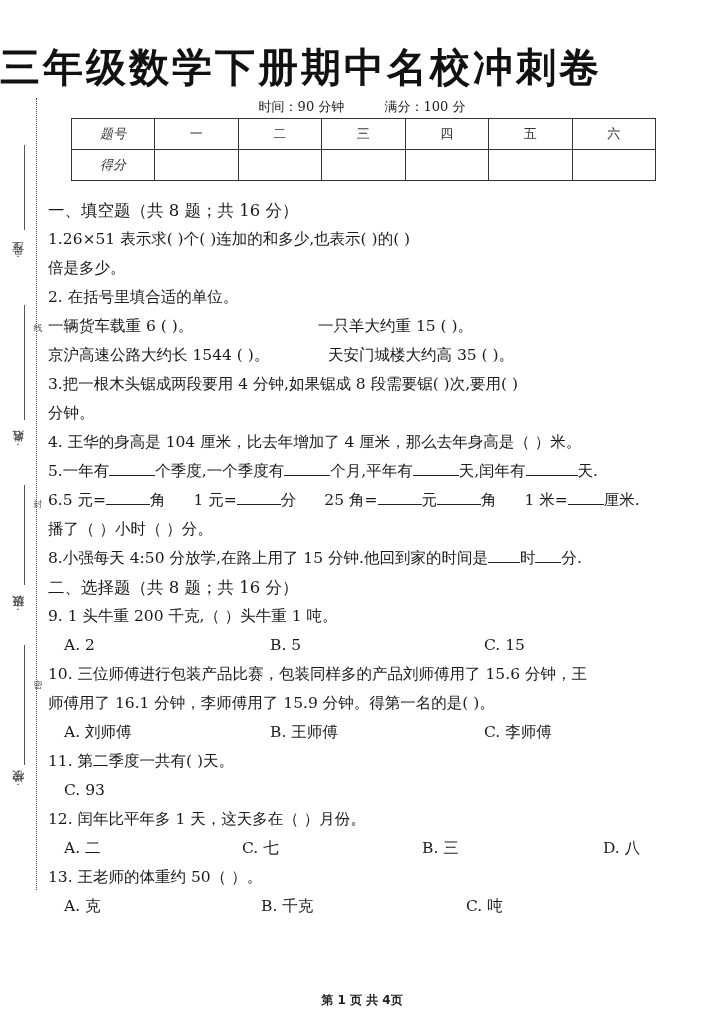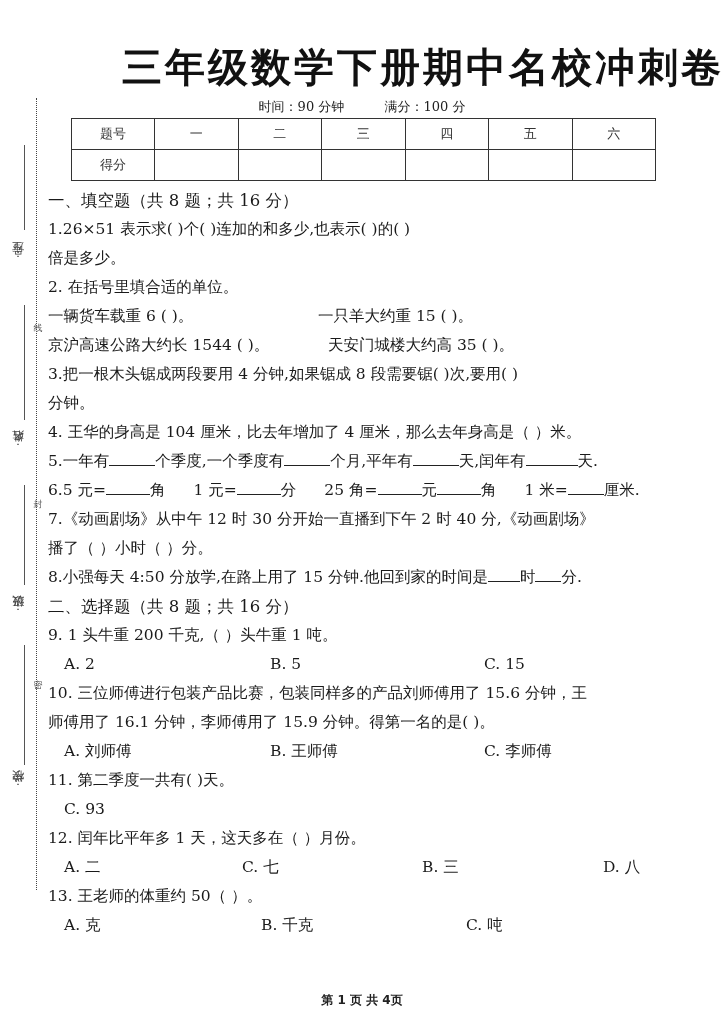--- a/index.html
+++ b/index.html
@@ -3,57 +3,57 @@
   <meta charset="utf-8">
   <style>
     html, body { margin: 0; padding: 0; background: #ffffff; }
     body {
       width: 724px; height: 1024px; position: relative; overflow: hidden;
       font-family: "DejaVu Serif", "Liberation Serif", serif;
       color: #1a1a1a;
     }
     .title {
       position: absolute; left: 0; width: 724px; top: 40px;
-      text-align: right;
+      text-align: left;
       font-family: "DejaVu Sans", "Liberation Sans", sans-serif;
       font-weight: bold; font-size: 40px; letter-spacing: 3px; color: #111;
     }
     .meta {
       position: absolute; top: 98px; left: 0; width: 724px; text-align: center;
       font-size: 13px; color: #222;
     }
     .meta span + span { margin-left: 36px; }
     table.score {
       position: absolute; left: 71px; top: 118px; width: 585px;
       border-collapse: collapse; font-size: 13px;
     }
     table.score td {
       border: 1.3px solid #333; height: 28px; text-align: center; color: #333;
     }
-    table.score td:first-child { width: 80px; }
+    table.score td:first-child { width: 80px; font-style: italic; }
     
     .dotline {
       position: absolute; left: 36px; top: 98px; height: 792px; width: 0;
       border-left: 1.5px dotted #444;
     }
     .solid {
       position: absolute; left: 24px; width: 0; border-left: 1px solid #555;
     }
     .side-label {
       position: absolute; left: 10px; font-size: 12px; color: #444;
       writing-mode: vertical-rl; transform: rotate(180deg);
       font-family: "DejaVu Sans", "Liberation Sans", sans-serif;
     }
     .dot-label {
       position: absolute; left: 31px; font-size: 9px; color: #555;
       background: #fff; writing-mode: vertical-rl;
       font-family: "DejaVu Sans", "Liberation Sans", sans-serif;
     }
     .content {
-      position: absolute; left: 48px; top: 186px; width: 640px;
+      position: absolute; left: 48px; top: 196px; width: 640px;
       font-size: 15.5px; line-height: 29px; color: #1a1a1a;
     }
     .line { white-space: nowrap; height: 29px; }
     .sec { font-size: 16.5px; }
     .opt { padding-left: 16px; display: flex; }
     .opt span { display: inline-block; }
     .blank { display: inline-block; border-bottom: 1px solid #222; height: 18px; vertical-align: baseline; }
     .footer {
       position: absolute; top: 992px; left: 0; width: 724px; text-align: center;
       font-family: "DejaVu Sans", "Liberation Sans", sans-serif;
@@ -118,21 +118,20 @@
   </div>
   <div class="line">3.把一根木头锯成两段要用 4 分钟,如果锯成 8 段需要锯(        )次,要用(        )</div>
   <div class="line">分钟。</div>
   <div class="line">4. 王华的身高是 104 厘米，比去年增加了 4 厘米，那么去年身高是（      ）米。</div>
   <div class="line">
     <span>5.一年有</span><span class="blank" style="width:46px"></span><span>个季度,一个季度有</span><span class="blank" style="width:46px"></span><span>个月,平年有</span><span class="blank" style="width:46px"></span><span>天,闰年有</span><span class="blank" style="width:52px"></span><span>天.</span>
   </div>
   <div class="line">
     <span>6.5 元=</span><span class="blank" style="width:44px"></span><span>角</span><span style="display:inline-block;width:28px"></span><span>1 元=</span><span class="blank" style="width:44px"></span><span>分</span><span style="display:inline-block;width:28px"></span><span>25 角=</span><span class="blank" style="width:44px"></span><span>元</span><span class="blank" style="width:44px"></span><span>角</span><span style="display:inline-block;width:28px"></span><span>1 米=</span><span class="blank" style="width:36px"></span><span>厘米.</span>
   </div>
-  <div class="line">7.《动画剧场》从中午 12 时 30 分开始一直播到下午 2 时 40 分,《动画剧场》</div>
   <div class="line">播了（        ）小时（        ）分。</div>
   <div class="line">
     <span>8.小强每天 4:50 分放学,在路上用了 15 分钟.他回到家的时间是</span><span class="blank" style="width:32px"></span><span>时</span><span class="blank" style="width:26px"></span><span>分.</span>
   </div>
   <div class="line sec">二、选择题（共 8 题；共 16 分）</div>
   <div class="line">9. 1 头牛重 200 千克,（      ）头牛重 1 吨。</div>
   <div class="line opt">
     <span style="width:206px">A. 2</span>
     <span style="width:214px">B. 5</span>
     <span>C. 15</span>

